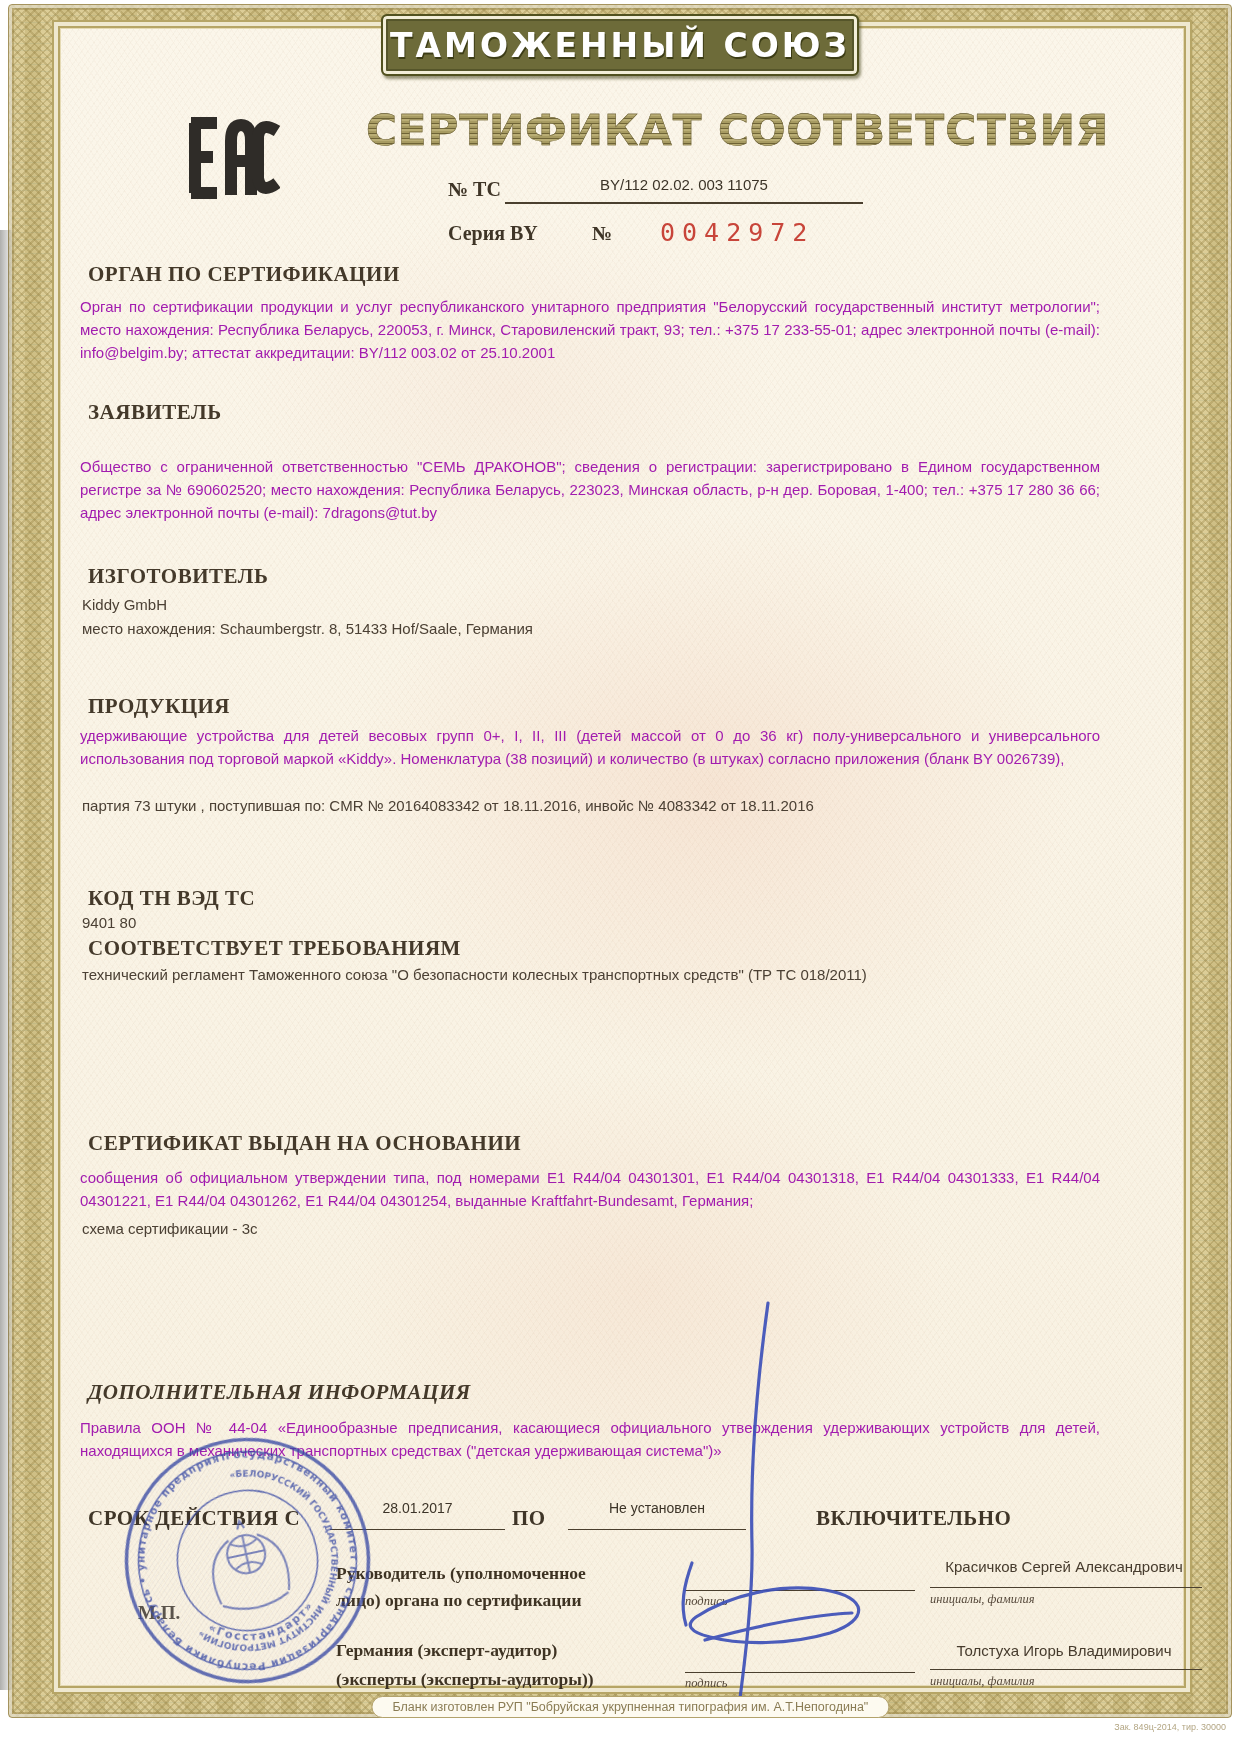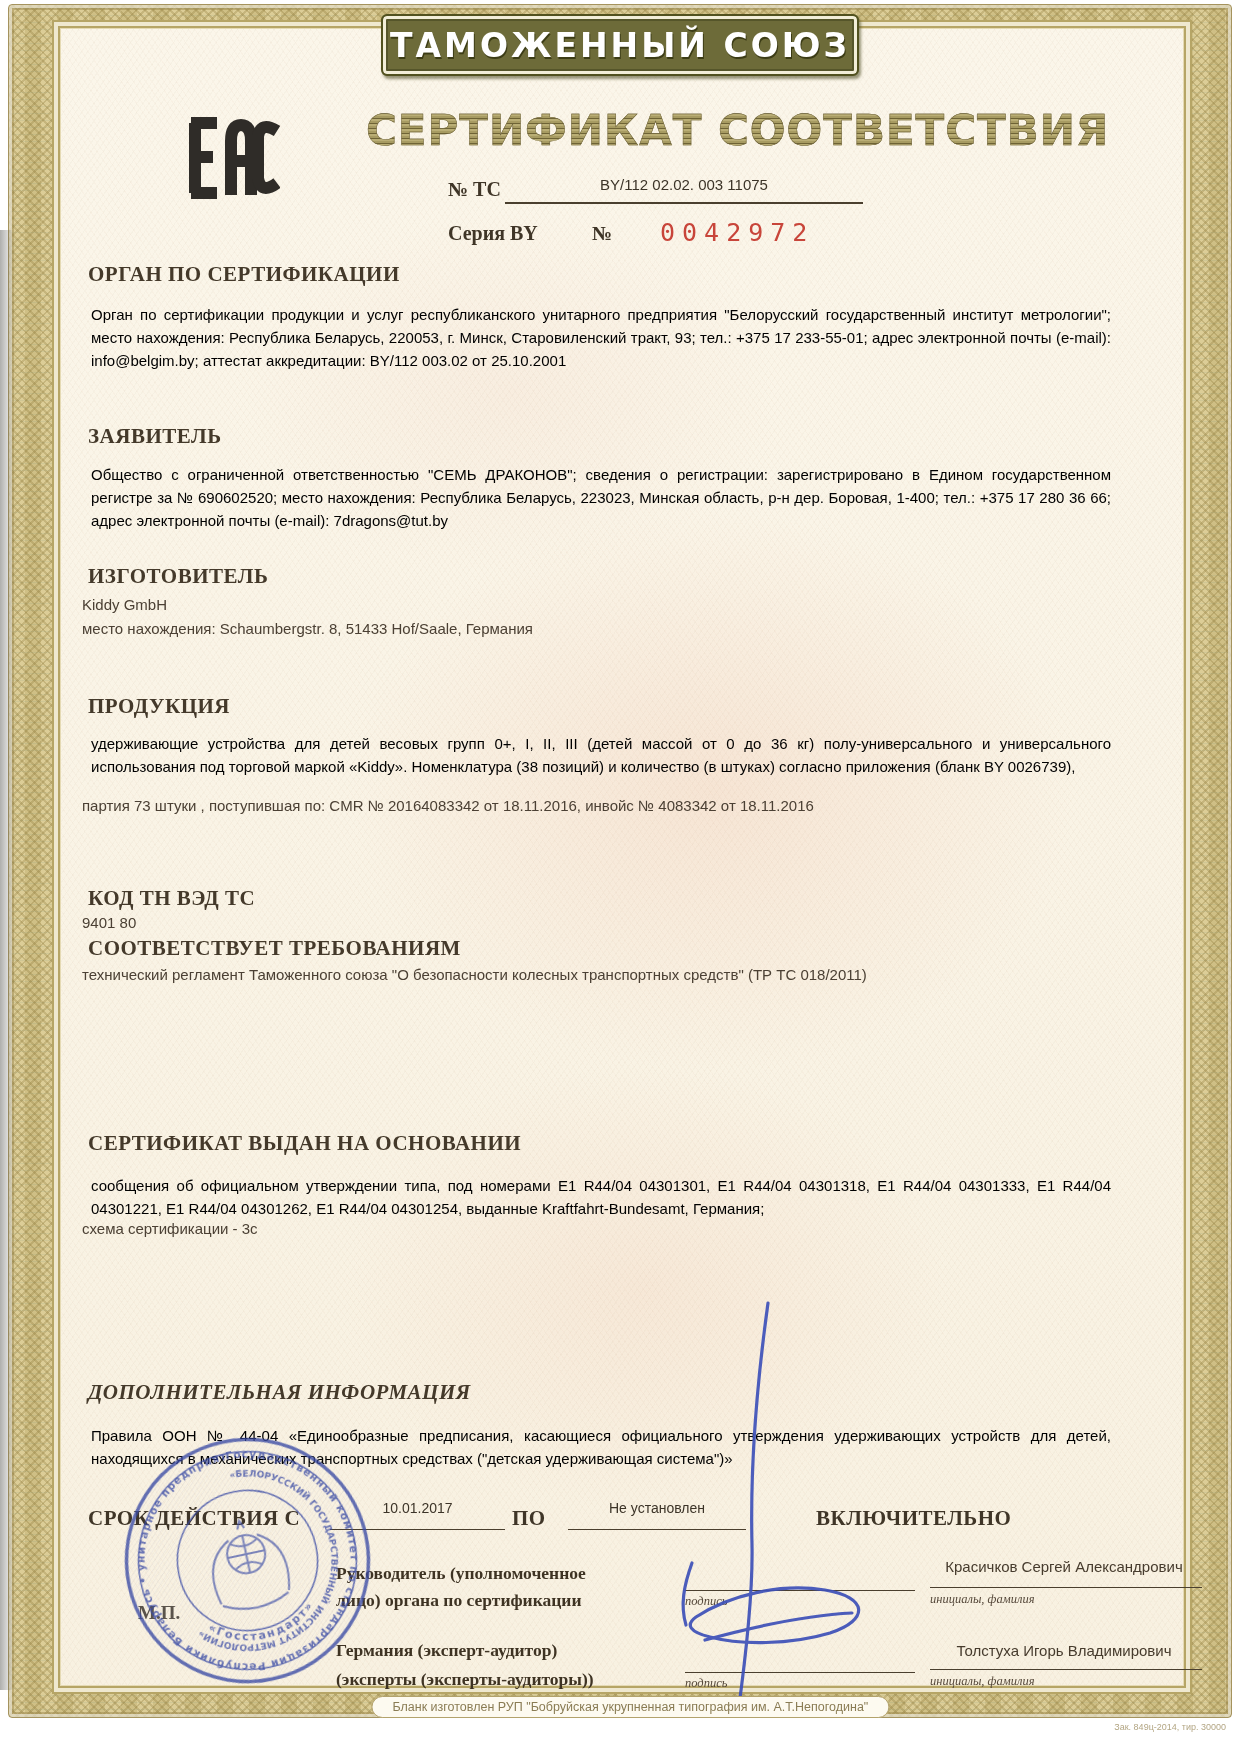--- a/index.html
+++ b/index.html
@@ -41,22 +41,22 @@
   @supports ((-webkit-background-clip:text) or (background-clip:text)){
     .cert-title{background:repeating-linear-gradient(180deg,#a79b62 0 2px,#6e6335 2px 3.5px,#baae75 3.5px 5px);
       -webkit-background-clip:text;background-clip:text;color:transparent;}}
   .serif-label{position:absolute;font:700 20px "Liberation Serif",serif;color:#3f3527;}
   .fill-line{position:absolute;border-bottom:2px solid #4a3f2e;}
   .fill-value{position:absolute;text-align:center;font:400 15px "Liberation Sans",sans-serif;color:#3c3428;}
   .serial{position:absolute;left:660px;top:218px;font:400 25px "DejaVu Sans Mono",monospace;
     color:#c8453a;letter-spacing:7px;}
   
   .sec-h{position:absolute;left:88px;font:700 21px "Liberation Serif",serif;color:#44392a;letter-spacing:.5px;}
-  .body-t{position:absolute;left:91px;width:1020px;font:400 15px "Liberation Sans",sans-serif;
-    color:#000000;line-height:23px;text-align:justify;margin-top:8px;}
+  .body-t{position:absolute;left:80px;width:1020px;font:400 15px "Liberation Sans",sans-serif;
+    color:#a21caf;line-height:23px;text-align:justify;}
   .body-l{position:absolute;left:82px;font:400 15px "Liberation Sans",sans-serif;color:#4b4034;}
   
   .validity-label{position:absolute;font:700 21px "Liberation Serif",serif;color:#3f3527;letter-spacing:.5px;}
   
   .role{position:absolute;left:318px;font:700 17.5px "Liberation Serif",serif;color:#3e3323;line-height:27px;margin-left:18px;}
   .sig-line{position:absolute;border-bottom:1.5px solid #4a3f2e;}
   .caption{position:absolute;text-align:left;font:italic 400 12.5px "Liberation Serif",serif;color:#55483a;}
   .name{position:absolute;text-align:center;font:400 15px "Liberation Sans",sans-serif;color:#463b2d;}
   .mp{position:absolute;left:138px;top:1602px;font:700 19px "Liberation Serif",serif;color:rgba(63,56,48,.85);}
   .stamp{position:absolute;left:115px;top:1428px;transform:rotate(-12deg);filter:blur(.4px);opacity:.92;}
@@ -97,21 +97,21 @@
   <div class="fill-value" style="left:505px;top:176px;width:358px;">BY/112 02.02. 003 11075</div>
   <div class="fill-line" style="left:505px;top:176px;width:358px;height:26px;"></div>
 
   <div class="serif-label" style="left:448px;top:222px;">Серия BY</div>
   <div class="serif-label" style="left:592px;top:222px;">№</div>
   <div class="serial">0042972</div>
 
   <div class="sec-h" style="top:262px;">ОРГАН ПО СЕРТИФИКАЦИИ</div>
   <div class="body-t" style="top:295px;">Орган по сертификации продукции и услуг республиканского унитарного предприятия "Белорусский государственный институт метрологии"; место нахождения: Республика Беларусь, 220053, г. Минск, Старовиленский тракт, 93;  тел.: +375 17 233-55-01; адрес электронной почты (e-mail): info@belgim.by;  аттестат аккредитации: BY/112 003.02 от 25.10.2001</div>
 
-  <div class="sec-h" style="top:424px;text-align:right;">ЗАЯВИТЕЛЬ</div>
+  <div class="sec-h" style="top:400px;text-align:right;">ЗАЯВИТЕЛЬ</div>
   <div class="body-t" style="top:455px;">Общество с ограниченной ответственностью "СЕМЬ ДРАКОНОВ"; сведения о регистрации: зарегистрировано в Едином государственном регистре за № 690602520;  место нахождения: Республика Беларусь, 223023, Минская область, р-н дер. Боровая, 1-400;  тел.: +375 17 280 36 66;  адрес электронной почты (e-mail): 7dragons@tut.by</div>
 
   <div class="sec-h" style="top:564px;">ИЗГОТОВИТЕЛЬ</div>
   <div class="body-l" style="top:596px;">Kiddy GmbH</div>
   <div class="body-l" style="top:620px;">место нахождения: Schaumbergstr. 8, 51433 Hof/Saale, Германия</div>
 
   <div class="sec-h" style="top:694px;">ПРОДУКЦИЯ</div>
   <div class="body-t" style="top:724px;">удерживающие устройства для детей весовых групп 0+, I, II, III (детей массой от 0 до 36 кг) полу-универсального и универсального использования под торговой маркой «Kiddy». Номенклатура (38 позиций) и количество (в штуках) согласно приложения (бланк BY 0026739),</div>
   <div class="body-l" style="top:797px;">партия 73 штуки , поступившая по: CMR № 20164083342 от 18.11.2016, инвойс № 4083342 от 18.11.2016</div>
 
@@ -122,21 +122,21 @@
   <div class="body-l" style="top:966px;">технический регламент Таможенного союза "О безопасности колесных транспортных средств" (ТР ТС 018/2011)</div>
 
   <div class="sec-h" style="top:1131px;text-align:center;">СЕРТИФИКАТ ВЫДАН НА ОСНОВАНИИ</div>
   <div class="body-t" style="top:1166px;">сообщения об официальном утверждении типа, под номерами E1 R44/04 04301301, E1 R44/04 04301318, E1 R44/04 04301333, E1 R44/04 04301221, E1 R44/04 04301262, E1 R44/04 04301254, выданные Kraftfahrt-Bundesamt, Германия;</div>
   <div class="body-l" style="top:1220px;">схема сертификации - 3с</div>
 
   <div class="sec-h" style="top:1380px;font-style:italic;">ДОПОЛНИТЕЛЬНАЯ ИНФОРМАЦИЯ</div>
   <div class="body-t" style="top:1416px;">Правила ООН № 44-04 «Единообразные предписания, касающиеся официального утверждения удерживающих устройств для детей, находящихся в механических транспортных средствах ("детская удерживающая система")»</div>
 
   <div class="validity-label" style="left:88px;top:1506px;">СРОК ДЕЙСТВИЯ С</div>
-  <div class="fill-value" style="left:330px;top:1500px;width:175px;font-size:14px;">10.01.2017</div>
+  <div class="fill-value" style="left:330px;top:1500px;width:175px;font-size:14px;">28.01.2017</div>
   <div class="fill-line" style="left:330px;top:1503px;width:175px;height:26px;border-bottom-width:1.5px;"></div>
   <div class="validity-label" style="left:512px;top:1506px;">ПО</div>
   <div class="fill-value" style="left:568px;top:1500px;width:178px;font-size:14px;">Не установлен</div>
   <div class="fill-line" style="left:568px;top:1503px;width:178px;height:26px;border-bottom-width:1.5px;"></div>
   <div class="validity-label" style="left:788px;top:1506px;margin-left:28px;">ВКЛЮЧИТЕЛЬНО</div>
 
   <div class="mp">М.П.</div>
 
   <div class="role" style="top:1560px;">
     <div>Руководитель (уполномоченное</div>

